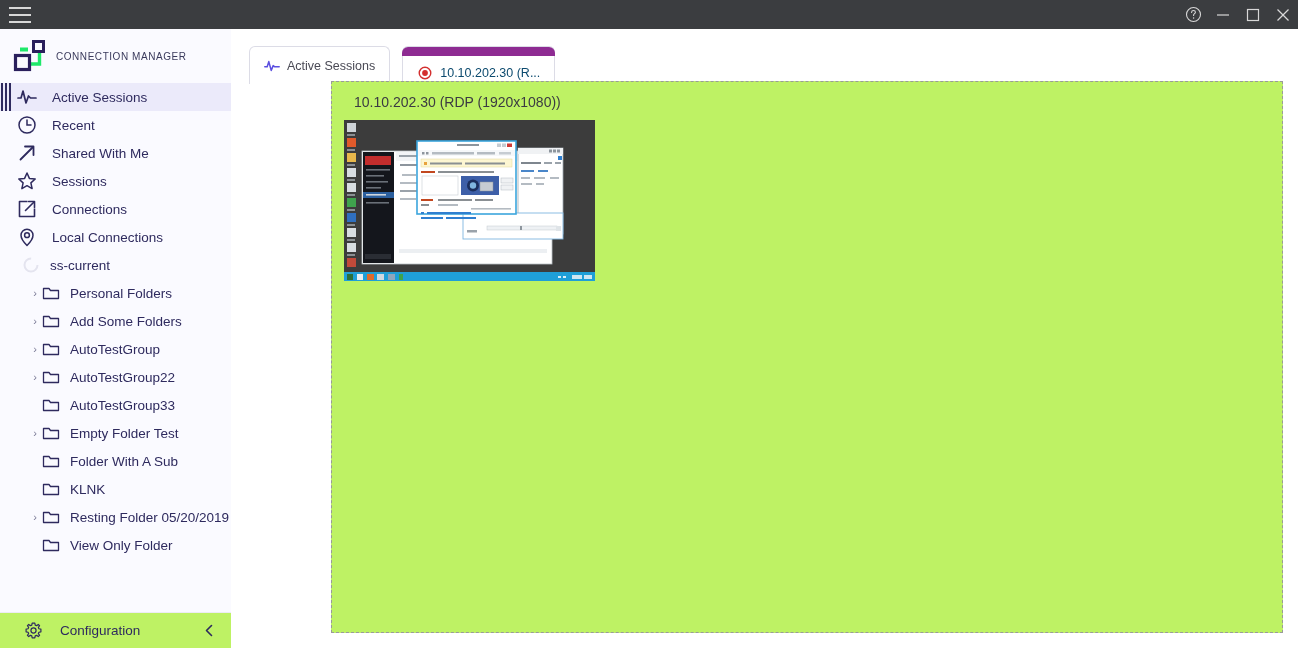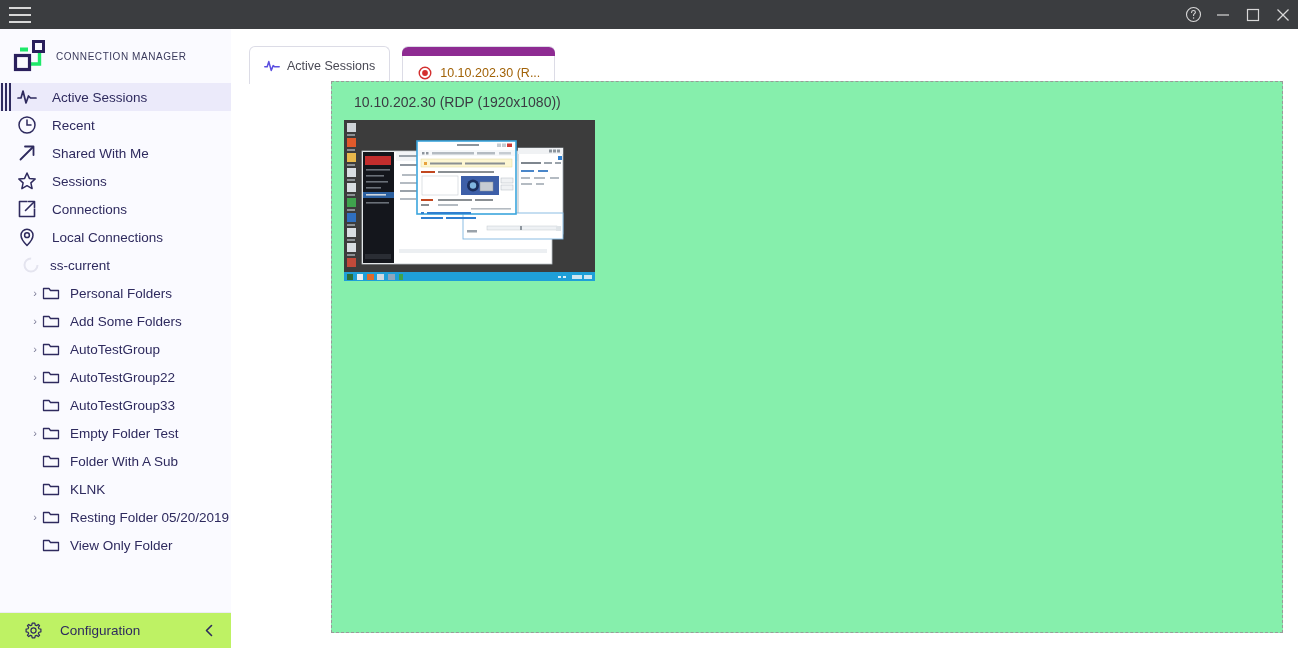--- a/index.html
+++ b/index.html
@@ -140,21 +140,21 @@
     border-bottom: none;
     border-radius: 6px 6px 0 0;
     background: #ffffff;
     font-size: 12.5px;
     color: #4a4a55;
     cursor: pointer;
     margin-right: 12px;
     white-space: nowrap;
   }
   .tab.session {
-    color: #a16207;
+    color: #0c4a6e;
     border-color: #dcdce6;
     padding-top: 14px;
     height: 38px;
   }
   .tab.session .tab-accent {
     position: absolute; top: 0; left: -1px; right: -1px;
     height: 9px;
     background: #8e2b92;
     border-radius: 6px 6px 0 0;
   }
@@ -162,21 +162,21 @@
     width: 16px; height: 16px; margin-right: 7px; flex: 0 0 auto;
     display: flex; align-items: center; justify-content: center;
   }
   .tab-label { overflow: hidden; }
 
   .panel {
     position: absolute;
     left: 100px; top: 52px;
     width: 952px; height: 552px;
     border: 1px dashed #9a9a9a;
-    background: #86efac;
+    background: #bef264;
   }
   .panel-title {
     position: absolute; left: 22px; top: 12px;
     font-size: 14px; color: #3b3b42;
     white-space: nowrap;
   }
   .thumb {
     position: absolute; left: 12px; top: 38px;
     width: 251px; height: 161px;
     background: #3c3c3c;

